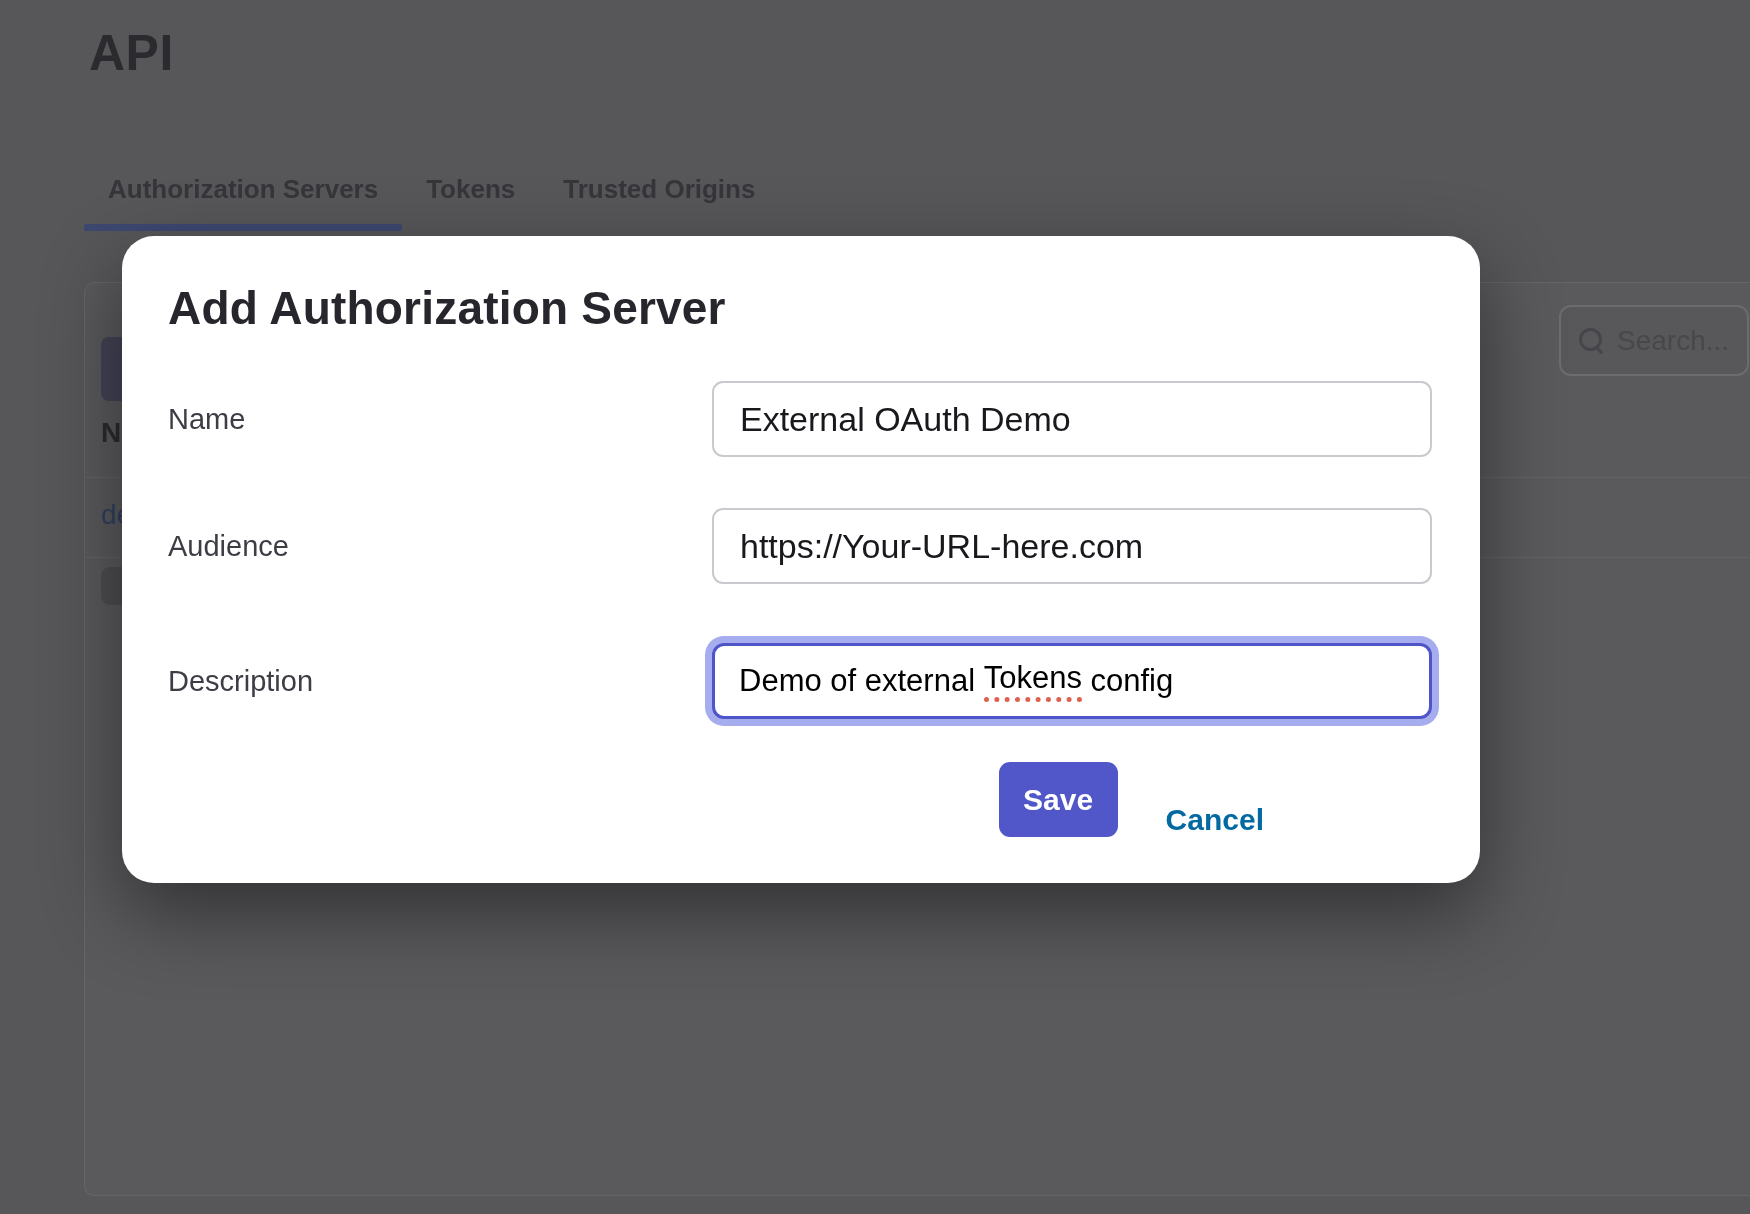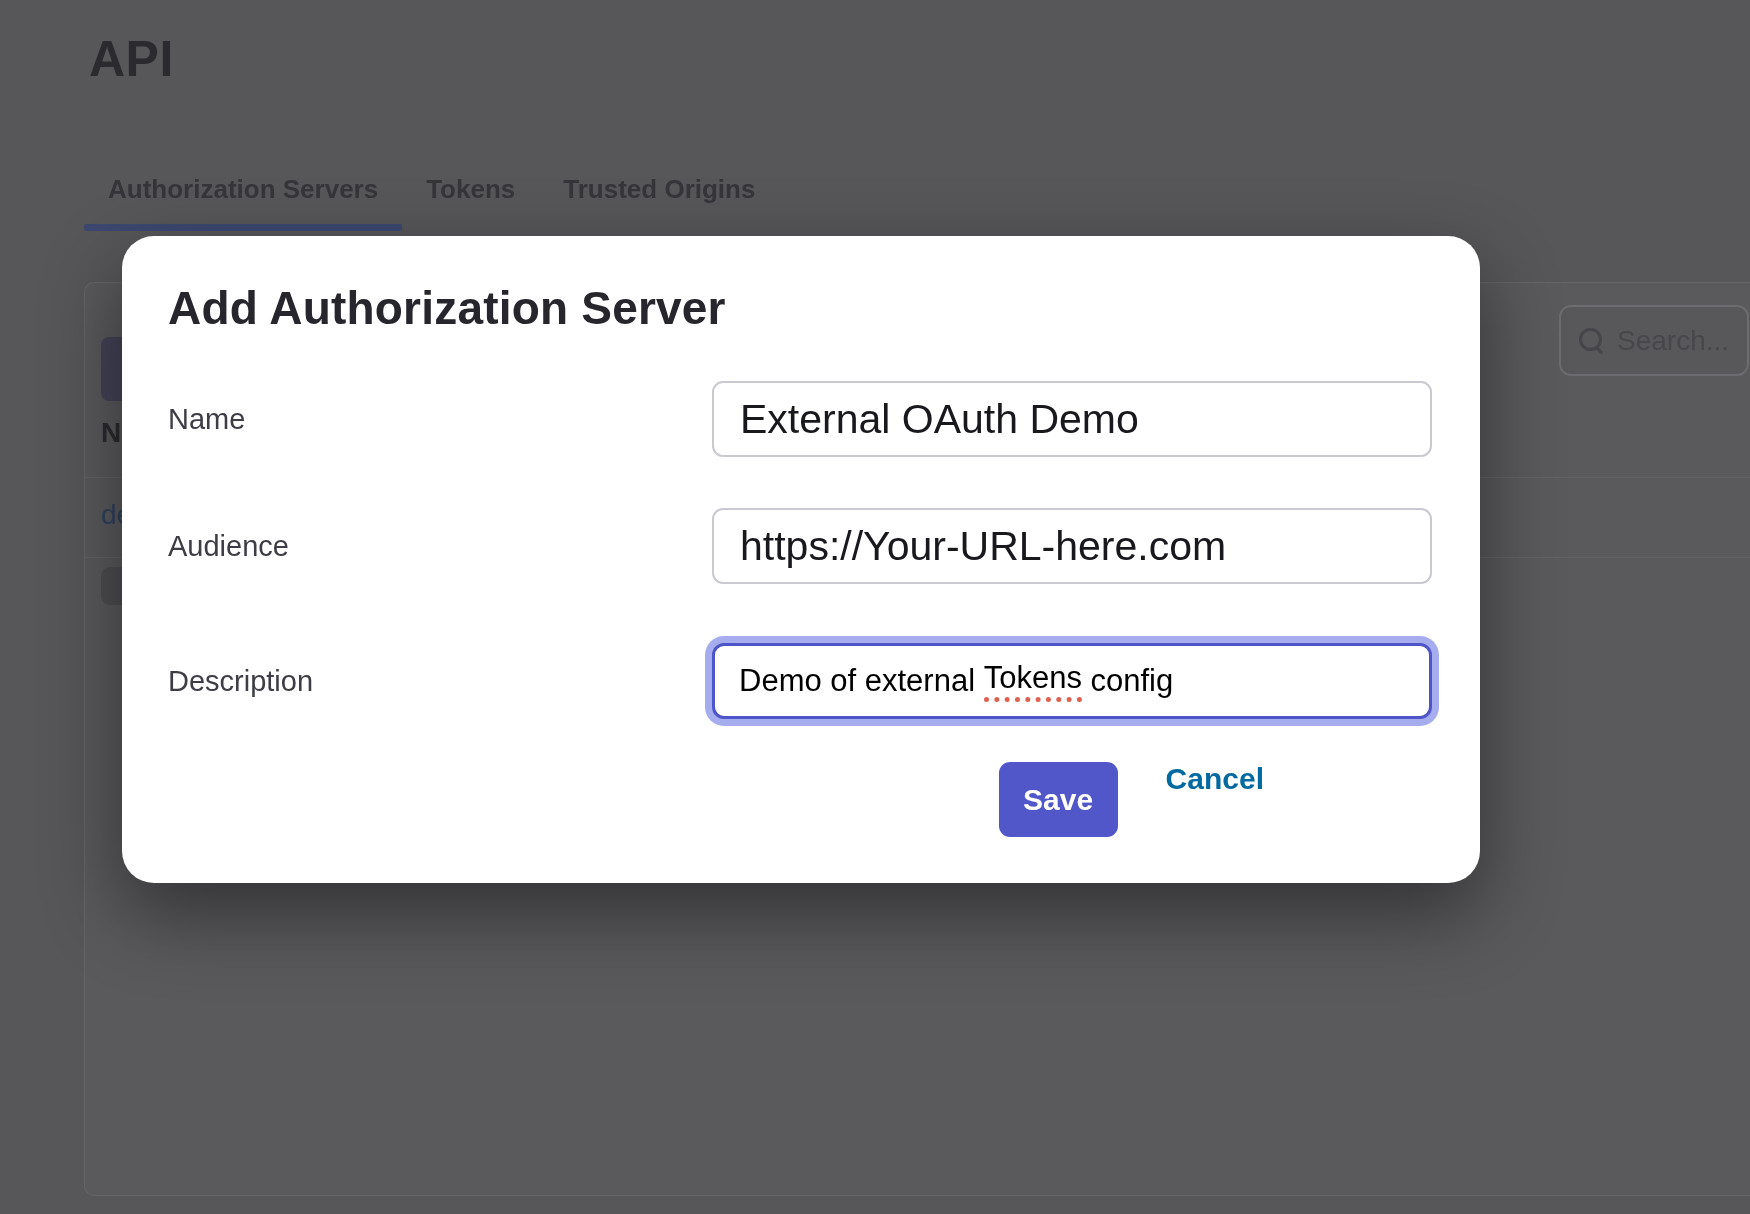--- a/index.html
+++ b/index.html
@@ -10,21 +10,21 @@
     position: relative;
     width: 1750px; height: 1214px;
     background: #57575a;
     overflow: hidden;
   }
 
   
   .backdrop { position: absolute; inset: 0; }
 
   .page-title {
-    position: absolute; left: 89px; top: 30px;
+    position: absolute; left: 89px; top: 24px;
     font-size: 50px; font-weight: 800; letter-spacing: .5px;
     color: #2b2b2f;
   }
 
   .tabbar { position: absolute; left: 84px; top: 160px; display: flex; }
   .tab {
     position: relative;
     padding: 14px 24px 26px 24px;
     font-size: 26px; font-weight: 700; color: #35353a;
     white-space: nowrap; cursor: pointer;
@@ -102,39 +102,39 @@
   .row-name        { top: 145px; }
   .row-audience    { top: 272px; }
   .row-description { top: 407px; }
 
   .field-label { width: 544px; font-size: 29px; color: #3d3d45; }
 
   .text-input {
     flex: 1; height: 76px;
     border: 2px solid #c9c9cf; border-radius: 11px;
     font-family: "Liberation Sans", "DejaVu Sans", sans-serif;
-    font-size: 41px; color: #18181d;
+    font-size: 34px; color: #18181d;
     padding: 0 26px; background: #fff; outline: none;
   }
 
   .text-input-focused {
     flex: 1; height: 76px;
     border: 3px solid #4e55c8; border-radius: 12px;
     box-shadow: 0 0 0 7px #a6adee;
     background: #fff;
     display: flex; align-items: center;
     padding: 0 24px;
     font-size: 31px; color: #000000;
     white-space: pre;
   }
   .misspelled { border-bottom: 5px dotted #e0604f; padding-bottom: 1px; }
 
   .actions {
     position: absolute; right: 216px; top: 526px;
-    display: flex; align-items: flex-start; gap: 48px;
+    display: flex; align-items: flex-end; gap: 48px;
   }
   .save-btn {
     width: 119px; height: 75px;
     background: #5157c8; color: #ffffff;
     border: none; border-radius: 11px;
     font-family: inherit; font-size: 30px; font-weight: 700;
     cursor: pointer;
   }
   .cancel-btn {
     background: none; border: none; cursor: pointer;

